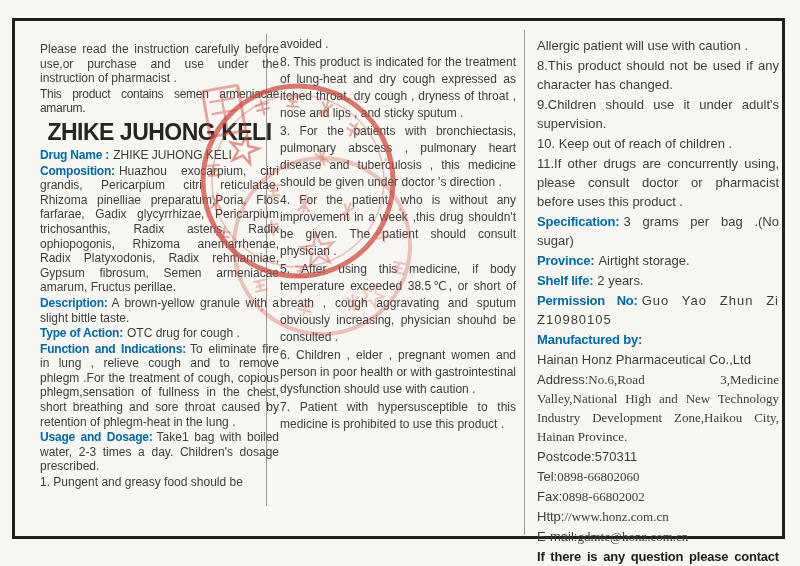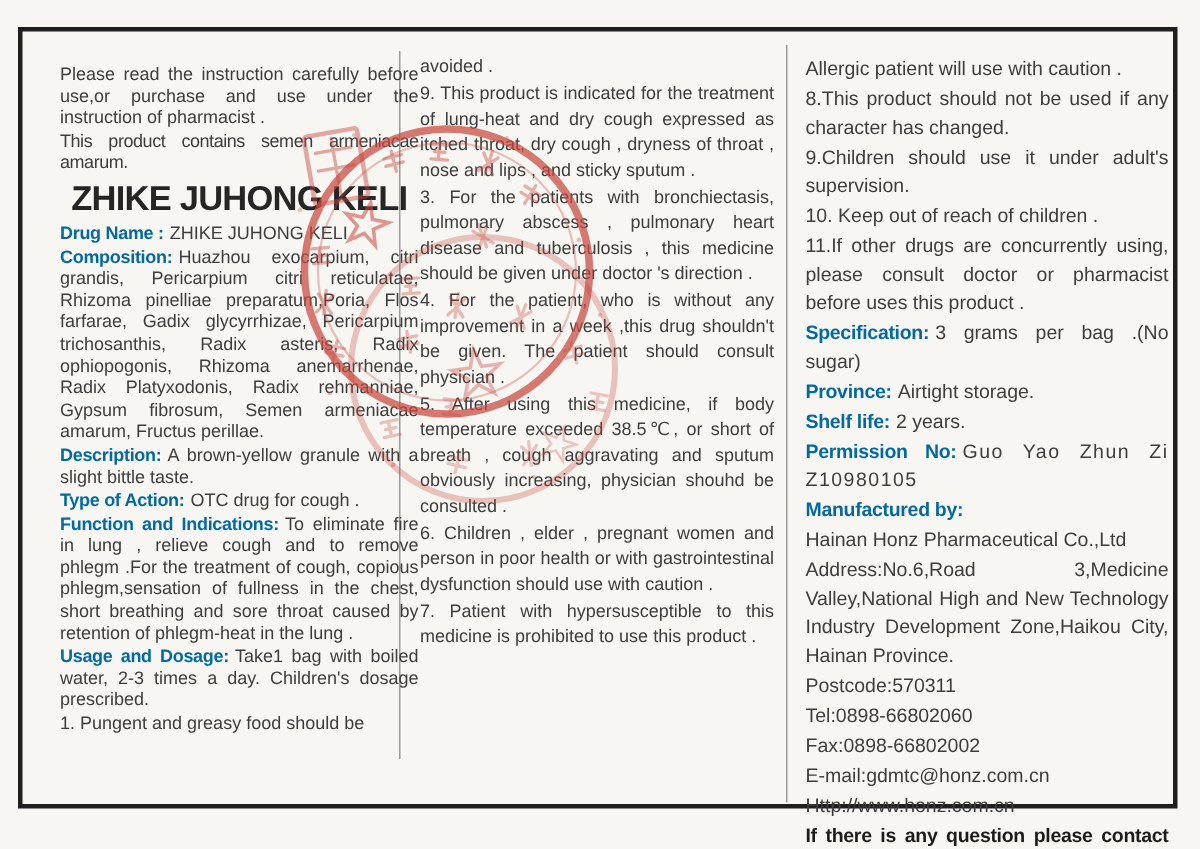--- a/index.html
+++ b/index.html
@@ -10,21 +10,21 @@
   .divider{position:absolute;width:1px;background:#9a9a9a;}
   .col{position:absolute;text-align:justify;}
   .col p{margin:0 0 1px 0;}
   #col1{left:40px;top:42px;width:239px;font-size:12px;line-height:14.6px;}
   #col2{left:280px;top:36px;width:236px;font-size:12px;line-height:17px;}
   #col3{left:537px;top:36px;width:242px;font-size:13px;line-height:19px;}
   .lbl{font-weight:bold;color:#0369a1;margin-right:4px;letter-spacing:-0.2px;}
   .dense{letter-spacing:-0.3px;}
   h1.title{font-size:23px;line-height:26px;margin:3px 0 3px 0;text-align:center;
         color:#252525;letter-spacing:-0.5px;font-weight:bold;}
-  .serifv{font-family:Liberation Sans, sans-serif;margin-top:38px;}
+  .serifv{font-family:Liberation Serif, serif;margin-top:38px;}
   .boldnote{font-weight:bold;color:#1c1c1c;letter-spacing:-0.2px;}
   .stamp-svg{position:absolute;left:0;top:0;pointer-events:none;}
 </style>
 </head>
 <body>
 
 <div class="page">
 
   <div class="leaflet-border"></div>
   <div class="divider" style="left:266px;top:34px;height:472px;"></div>
@@ -38,21 +38,21 @@
     <p><b class="lbl">Composition:</b><span>Huazhou exocarpium, citri grandis, Pericarpium citri reticulatae, Rhizoma pinelliae preparatum,Poria, Flos farfarae, Gadix glycyrrhizae, Pericarpium trichosanthis, Radix asteris, Radix ophiopogonis, Rhizoma anemarrhenae, Radix Platyxodonis, Radix rehmanniae, Gypsum fibrosum, Semen armeniacae amarum, Fructus perillae.</span></p>
     <p><b class="lbl">Description:</b><span>A brown-yellow granule with a slight bittle taste.</span></p>
     <p><b class="lbl">Type of Action:</b><span>OTC drug for cough .</span></p>
     <p><b class="lbl">Function and Indications:</b><span>To eliminate fire in lung , relieve cough and to remove phlegm .For the treatment of cough, copious phlegm,sensation of fullness in the chest, short breathing and sore throat caused by retention of phlegm-heat in the lung .</span></p>
     <p><b class="lbl">Usage and Dosage:</b><span>Take1 bag with boiled water, 2-3 times a day. Children's dosage prescribed.</span></p>
     <p>1. Pungent and greasy food should be</p>
   </div>
 
   <div class="col" id="col2">
     <p>avoided .</p>
-    <p>9. This product is indicated for the treatment of lung-heat and dry cough expressed as itched throat, dry cough , dryness of throat , nose and lips , and sticky sputum .</p>
+    <p>8. This product is indicated for the treatment of lung-heat and dry cough expressed as itched throat, dry cough , dryness of throat , nose and lips , and sticky sputum .</p>
     <p>3. For the patients with bronchiectasis, pulmonary abscess , pulmonary heart disease and tuberculosis , this medicine should be given under doctor 's direction .</p>
     <p>4. For the patient, who is without any improvement in a week ,this drug shouldn't be given. The patient should consult physician .</p>
     <p>5. After using this medicine, if body temperature exceeded 38.5℃, or short of breath , cough aggravating and sputum obviously increasing, physician shouhd be consulted .</p>
     <p>6. Children , elder , pregnant women and person in poor health or with gastrointestinal dysfunction should use with caution .</p>
     <p>7. Patient with hypersusceptible to this medicine is prohibited to use this product .</p>
   </div>
 
   <div class="col" id="col3">
     <p>Allergic patient will use with caution .</p>
     <p>8.This product should not be used if any character has changed.</p>
@@ -62,22 +62,22 @@
     <p><b class="lbl">Specification:</b><span>3 grams per bag .(No sugar)</span></p>
     <p><b class="lbl">Province:</b><span>Airtight storage.</span></p>
     <p><b class="lbl">Shelf life:</b><span>2 years.</span></p>
     <p><b class="lbl">Permission No:</b><span style="letter-spacing:1px;">Guo Yao Zhun Zi Z10980105</span></p>
     <p><b class="lbl">Manufactured by:</b></p>
     <p>Hainan Honz Pharmaceutical Co.,Ltd</p>
     <p><span>Address:</span><span class="serifv">No.6,Road 3,Medicine Valley,National High and New Technology Industry Development Zone,Haikou City, Hainan Province.</span></p>
     <p>Postcode:570311</p>
     <p><span>Tel:</span><span class="serifv">0898-66802060</span></p>
     <p><span>Fax:</span><span class="serifv">0898-66802002</span></p>
+    <p><span>Http:</span><span class="serifv">//www.honz.com.cn</span></p>
     <p><span>E-mail:</span><span class="serifv">gdmtc@honz.com.cn</span></p>
-    <p><span>Http:</span><span class="serifv">//www.honz.com.cn</span></p>
     <p class="boldnote">If there is any question please contact the manufacturer.</p>
   </div>
 
   <svg class="stamp-svg" width="800" height="566" viewBox="0 0 800 566" aria-hidden="true">
     <defs>
       <g id="glyph1" stroke-width="2.2">
           <path d="M0 0 h12 M0 5 h12 M6 -4 v14"></path>
         </g>
       <g id="glyph2" stroke-width="2.2">
           <path d="M0 0 h11 M2 5 h7 M0 10 h11 M5 0 v10"></path>

